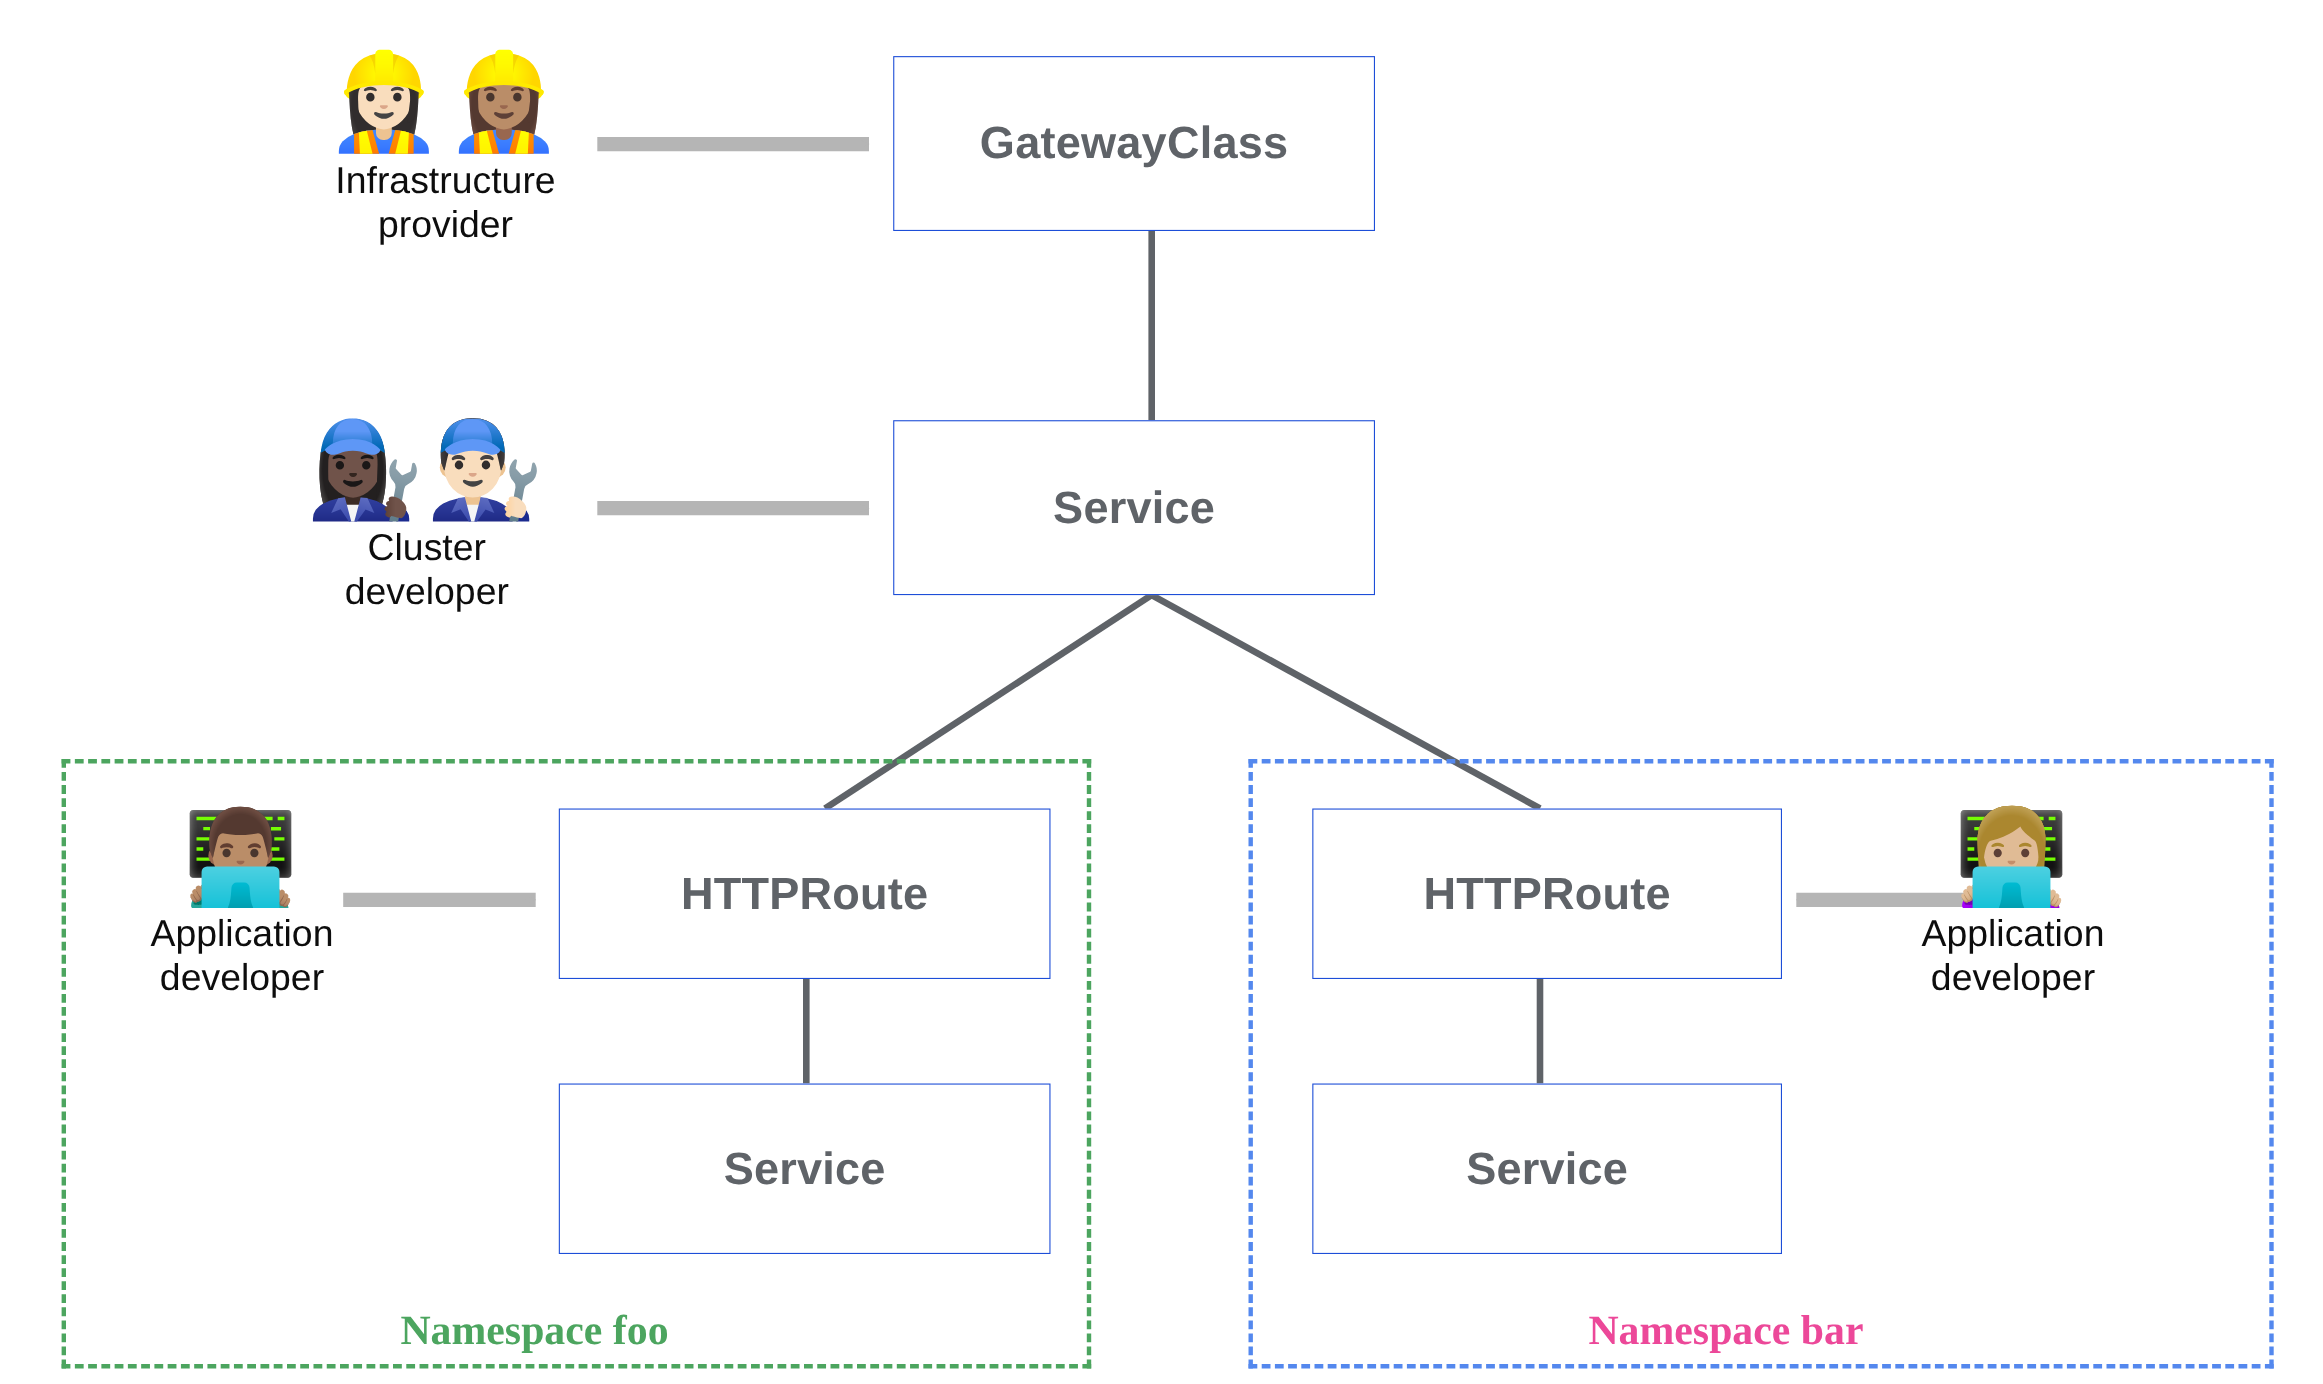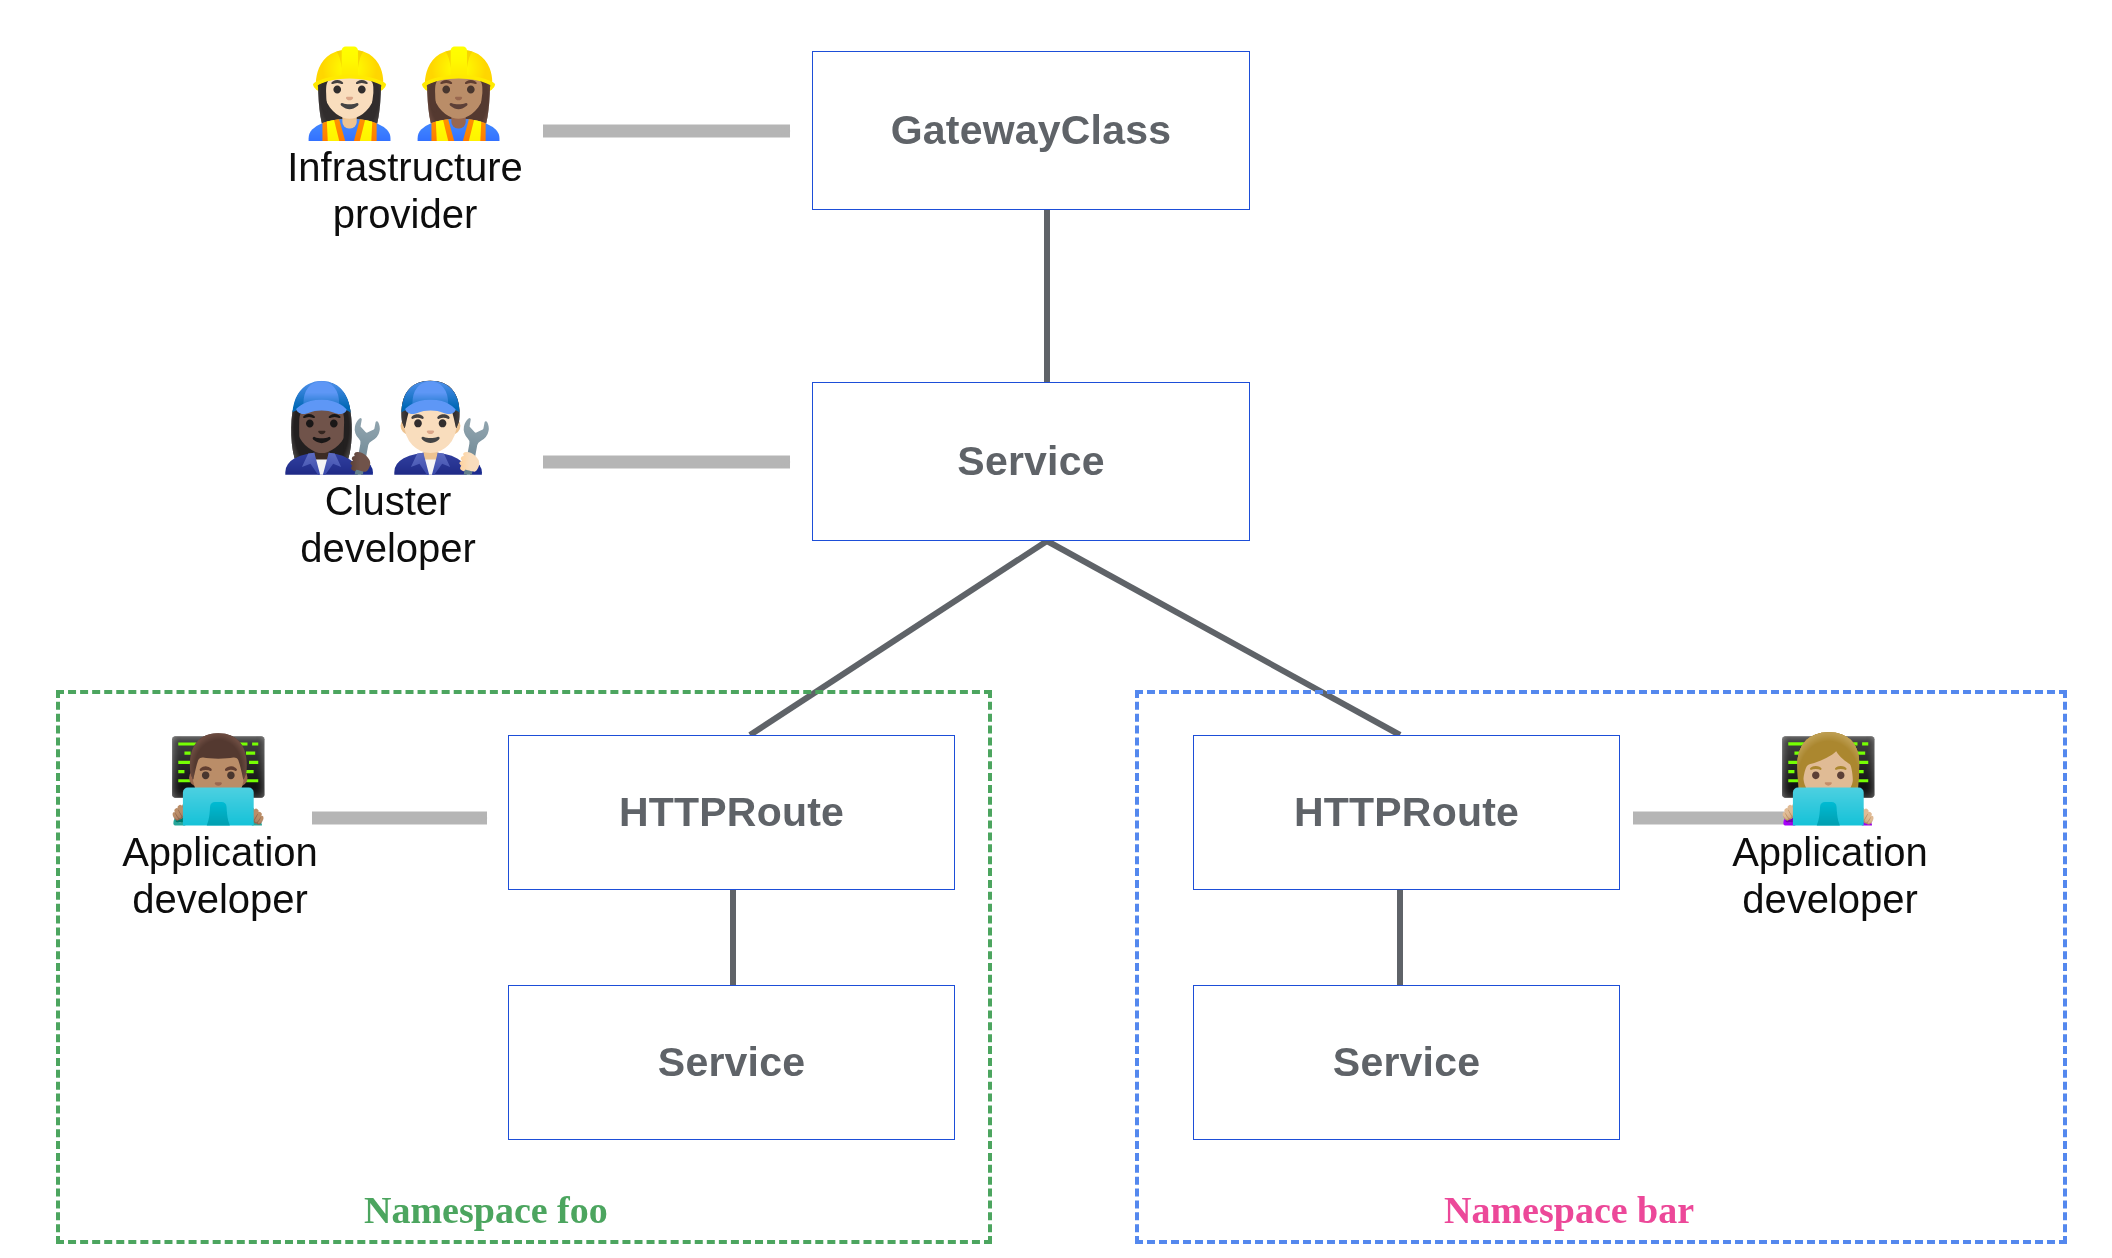--- a/index.html
+++ b/index.html
@@ -80,21 +80,21 @@
     font-size: 86px;
     line-height: 1.05;
     white-space: nowrap;
     letter-spacing: 2px;
   }
   .persona-emoji.small {
     font-size: 84px;
   }
   .persona-name {
     font-family: "Liberation Sans", sans-serif;
-    font-size: 40px;
+    font-size: 34px;
     line-height: 1.18;
     color: #0d0d0d;
     white-space: pre-line;
     margin-top: 6px;
   }
 </style>
 </head>
 <body>
 
 <div id="stage">

